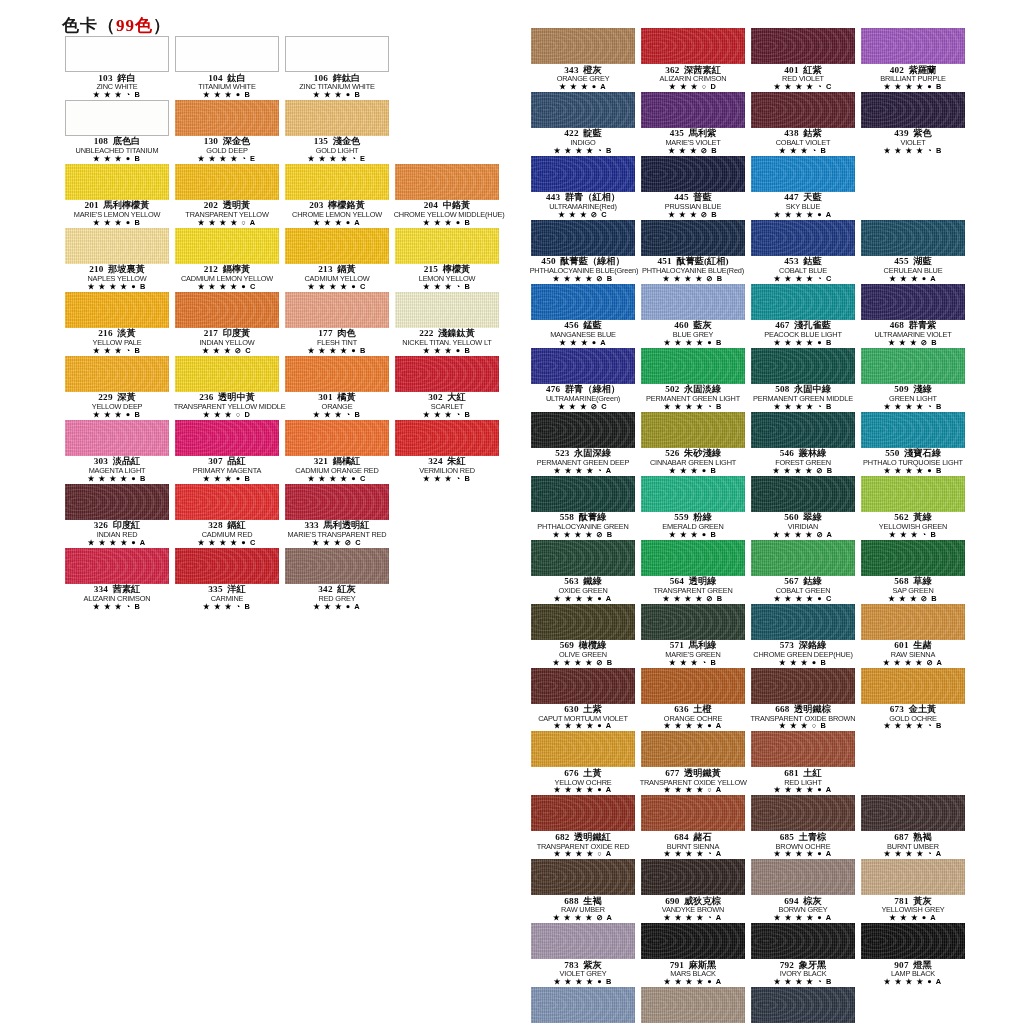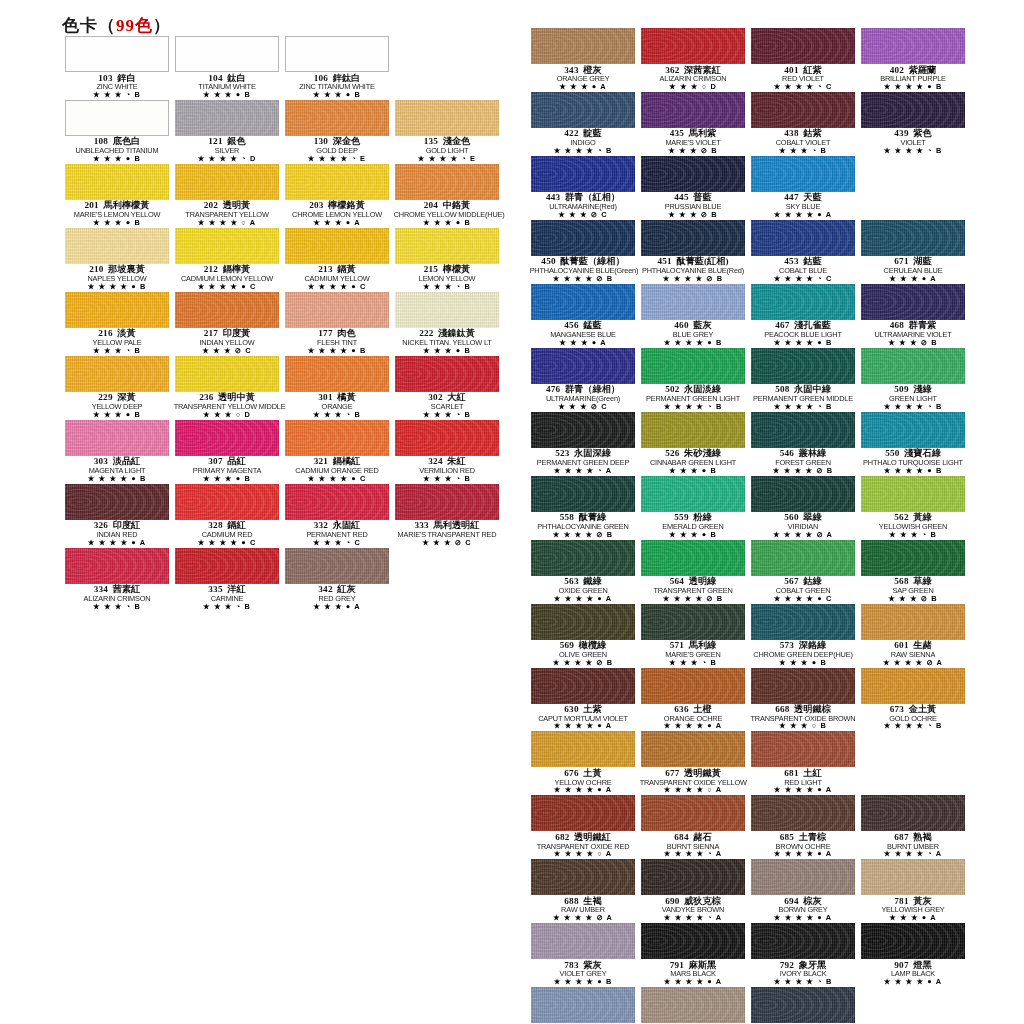--- a/index.html
+++ b/index.html
@@ -153,31 +153,20 @@
       <div class="row">
         <div class="cell">
           <div class="swatch outlined" style="background: rgb(253, 253, 251);"></div>
           <div class="label">
             <div class="l-cn"><span class="num">108</span>&nbsp;&nbsp;<span>底色白</span></div>
             <div class="l-en">UNBLEACHED TITANIUM</div>
             <div class="l-rate">★ ★ ★ ● B</div>
           </div>
         </div>
         <div class="cell">
-          <div class="swatch" style="background: rgb(169, 167, 173);">
-            <div class="tex"></div>
-            <div class="tex2"></div>
-          </div>
-          <div class="label">
-            <div class="l-cn"><span class="num">121</span>&nbsp;&nbsp;<span>銀色</span></div>
-            <div class="l-en">SILVER</div>
-            <div class="l-rate">★ ★ ★ ★ ◔ D</div>
-          </div>
-        </div>
-        <div class="cell">
           <div class="swatch" style="background: rgb(232, 136, 58);">
             <div class="tex"></div>
             <div class="tex2"></div>
           </div>
           <div class="label">
             <div class="l-cn"><span class="num">130</span>&nbsp;&nbsp;<span>深金色</span></div>
             <div class="l-en">GOLD DEEP</div>
             <div class="l-rate">★ ★ ★ ★ ◔ E</div>
           </div>
         </div>
@@ -440,31 +429,20 @@
             <div class="tex"></div>
             <div class="tex2"></div>
           </div>
           <div class="label">
             <div class="l-cn"><span class="num">328</span>&nbsp;&nbsp;<span>鎘紅</span></div>
             <div class="l-en">CADMIUM RED</div>
             <div class="l-rate">★ ★ ★ ★ ● C</div>
           </div>
         </div>
         <div class="cell">
-          <div class="swatch" style="background: rgb(218, 31, 61);">
-            <div class="tex"></div>
-            <div class="tex2"></div>
-          </div>
-          <div class="label">
-            <div class="l-cn"><span class="num">332</span>&nbsp;&nbsp;<span>永固紅</span></div>
-            <div class="l-en">PERMANENT RED</div>
-            <div class="l-rate">★ ★ ★ ◔ C</div>
-          </div>
-        </div>
-        <div class="cell">
           <div class="swatch" style="background: rgb(183, 30, 51);">
             <div class="tex"></div>
             <div class="tex2"></div>
           </div>
           <div class="label">
             <div class="l-cn"><span class="num">333</span>&nbsp;&nbsp;<span>馬利透明紅</span></div>
             <div class="l-en">MARIE'S TRANSPARENT RED</div>
             <div class="l-rate">★ ★ ★ ⊘ C</div>
           </div>
         </div>
@@ -666,21 +644,21 @@
             <div class="l-en">COBALT BLUE</div>
             <div class="l-rate">★ ★ ★ ★ ◔ C</div>
           </div>
         </div>
         <div class="cell">
           <div class="swatch" style="background: rgb(22, 74, 97);">
             <div class="tex"></div>
             <div class="tex2"></div>
           </div>
           <div class="label">
-            <div class="l-cn"><span class="num">671</span>&nbsp;&nbsp;<span>湖藍</span></div>
+            <div class="l-cn"><span class="num">455</span>&nbsp;&nbsp;<span>湖藍</span></div>
             <div class="l-en">CERULEAN BLUE</div>
             <div class="l-rate">★ ★ ★ ● A</div>
           </div>
         </div>
       </div>
       <div class="row">
         <div class="cell">
           <div class="swatch" style="background: rgb(16, 99, 184);">
             <div class="tex"></div>
             <div class="tex2"></div>

